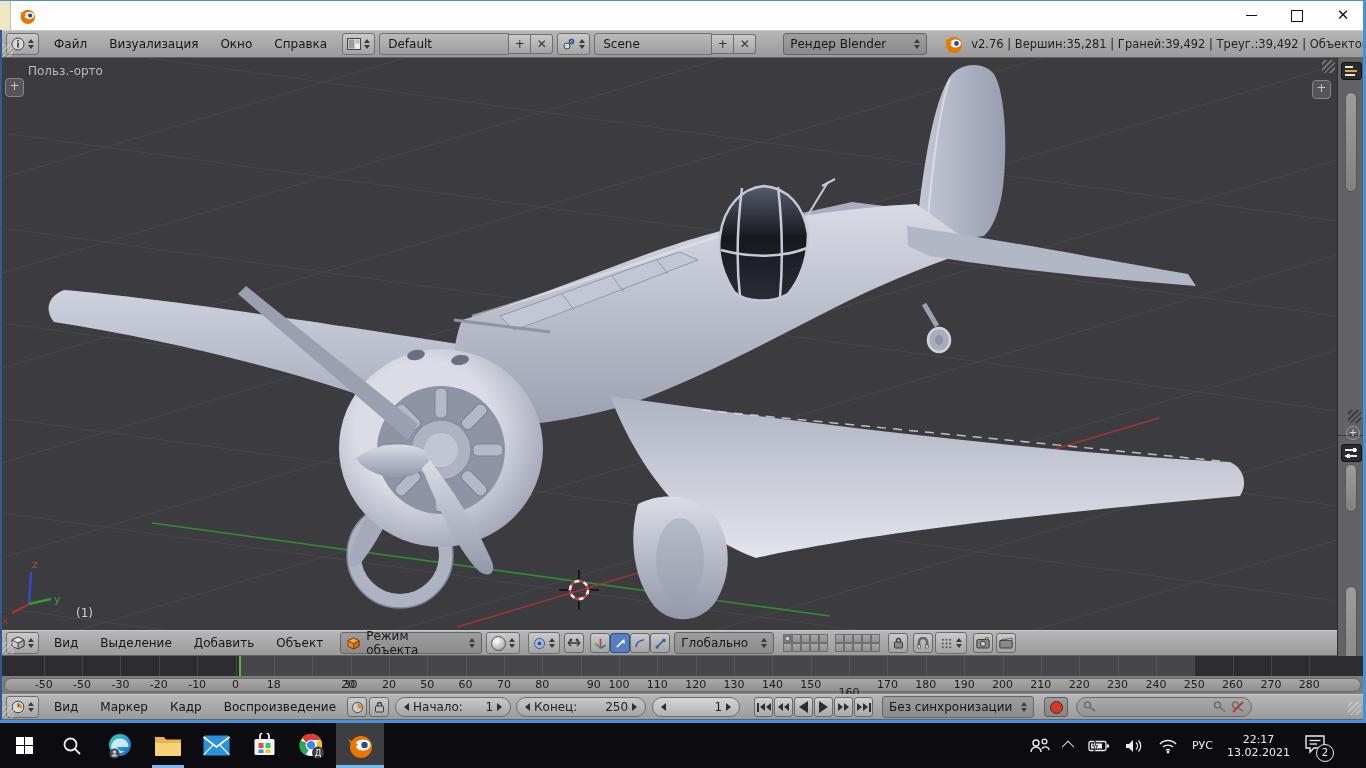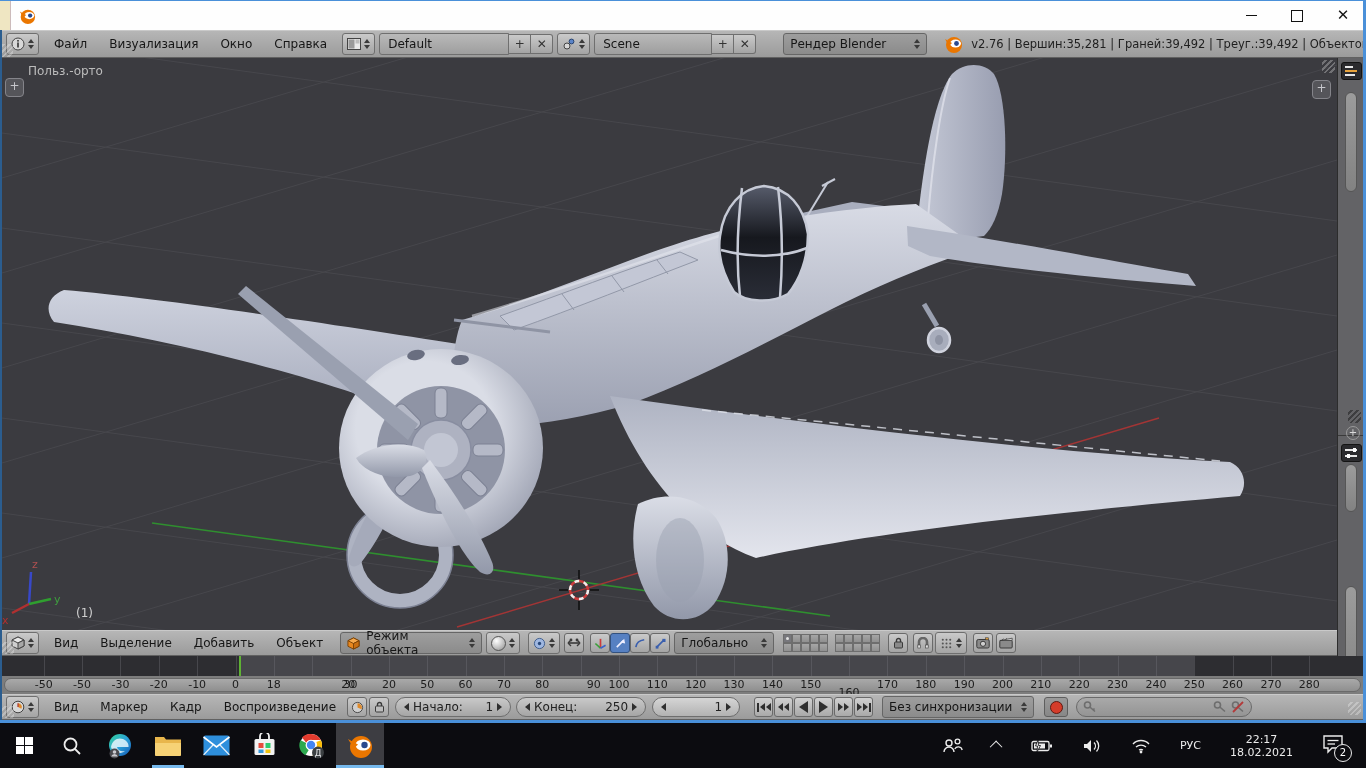--- a/index.html
+++ b/index.html
@@ -72,21 +72,21 @@
   .recdot{width:11px;height:11px;border-radius:50%;background:#d43c2a;border:1px solid #5c1a12;}
   .keygroup{display:flex;align-items:center;height:20px;border:1px solid #6a6a6a;border-radius:10px;background:linear-gradient(#a9a9a9,#949494);padding:0 6px;gap:4px;box-sizing:border-box;}
   
   .taskbar{left:0;top:723px;width:1366px;height:45px;background:#0c0c10;display:flex;align-items:center;}
   .tb-cell{width:48px;height:45px;display:flex;align-items:center;justify-content:center;position:relative;}
   .tb-cell.active{background:#3d3d42;}
   .underline{position:absolute;bottom:0;left:8px;right:8px;height:3px;background:#76b9ed;}
   .tb-cell.active .underline{left:0;right:0;}
   .startgrid{display:grid;grid-template-columns:8px 8px;grid-auto-rows:8px;gap:1px;}
   .startgrid i{background:#fff;}
-  .tray{margin-left:auto;display:flex;align-items:center;gap:29px;padding-right:8px;color:#ececec;}
+  .tray{margin-left:auto;display:flex;align-items:center;gap:14px;padding-right:26px;color:#ececec;}
   .tray .txt{font-size:11px;}
   .clock2{font-size:11px;line-height:13px;text-align:center;}
   .chev{width:8px;height:8px;border-left:1.6px solid #ececec;border-top:1.6px solid #ececec;transform:rotate(45deg) translateY(2px);}
   .badge{position:absolute;right:-8px;bottom:-4px;width:16px;height:16px;border-radius:50%;background:#0c0c10;border:1.5px solid #ececec;color:#fff;font-size:10px;display:flex;align-items:center;justify-content:center;}
 </style>
 </head>
 <body>
 
 <div class="screen">
 
@@ -804,21 +804,21 @@
           <path d="M2,6 h3 l4,-4 v12 l-4,-4 h-3 Z" fill="#ececec"></path>
           <path d="M12,4.5 a5,5 0 0 1 0,7 M14.5,2.5 a8,8 0 0 1 0,11" fill="none" stroke="#ececec" stroke-width="1.3"></path>
         </svg>
       <svg width="20" height="16" viewBox="0 0 20 16">
           <path d="M2,6 a11,11 0 0 1 16,0 M5,9 a7.5,7.5 0 0 1 10,0 M8,12 a4,4 0 0 1 4,0" fill="none" stroke="#ececec" stroke-width="1.4"></path>
           <circle cx="10" cy="14" r="1.4" fill="#ececec"></circle>
         </svg>
       <span class="txt">РУС</span>
       <div class="clock2">
         <div>22:17</div>
-        <div>18.02.2021</div>
+        <div>13.02.2021</div>
       </div>
       <div style="position:relative;margin-right:14px">
         <svg width="22" height="20" viewBox="0 0 22 20">
             <path d="M2,2 h18 v12 h-10 l-4,4 v-4 h-4 Z" fill="none" stroke="#ececec" stroke-width="1.4"></path>
             <line x1="5.5" y1="6.5" x2="16.5" y2="6.5" stroke="#ececec" stroke-width="1.3"></line>
             <line x1="5.5" y1="10" x2="13" y2="10" stroke="#ececec" stroke-width="1.3"></line>
           </svg>
         <div class="badge">2</div>
       </div>
     </div>

